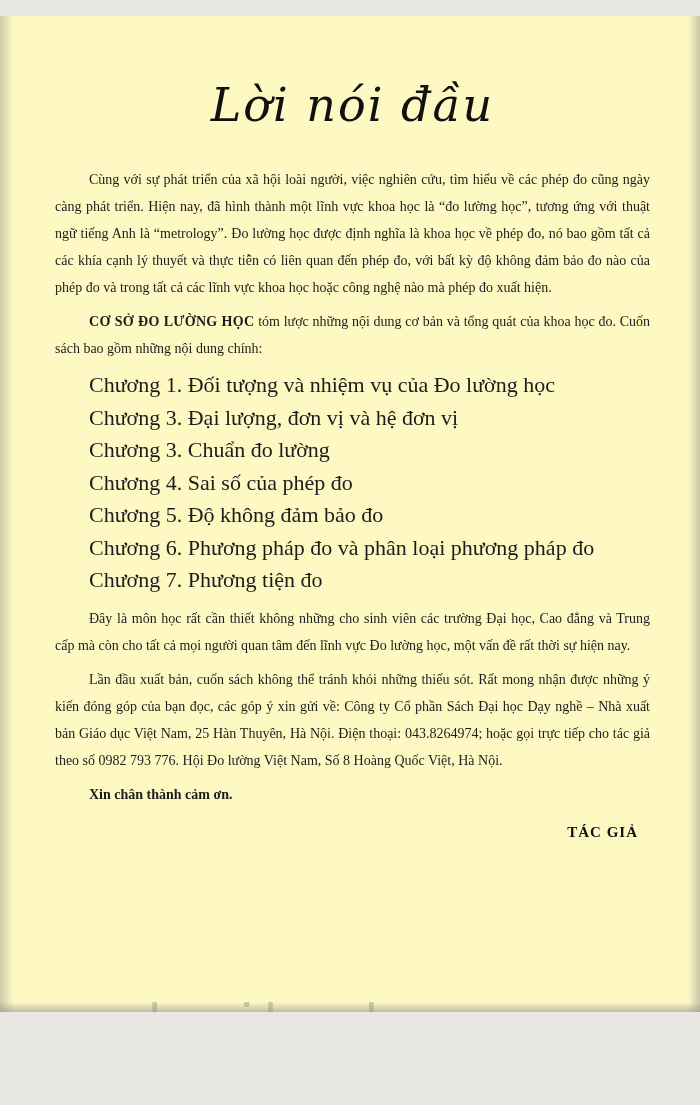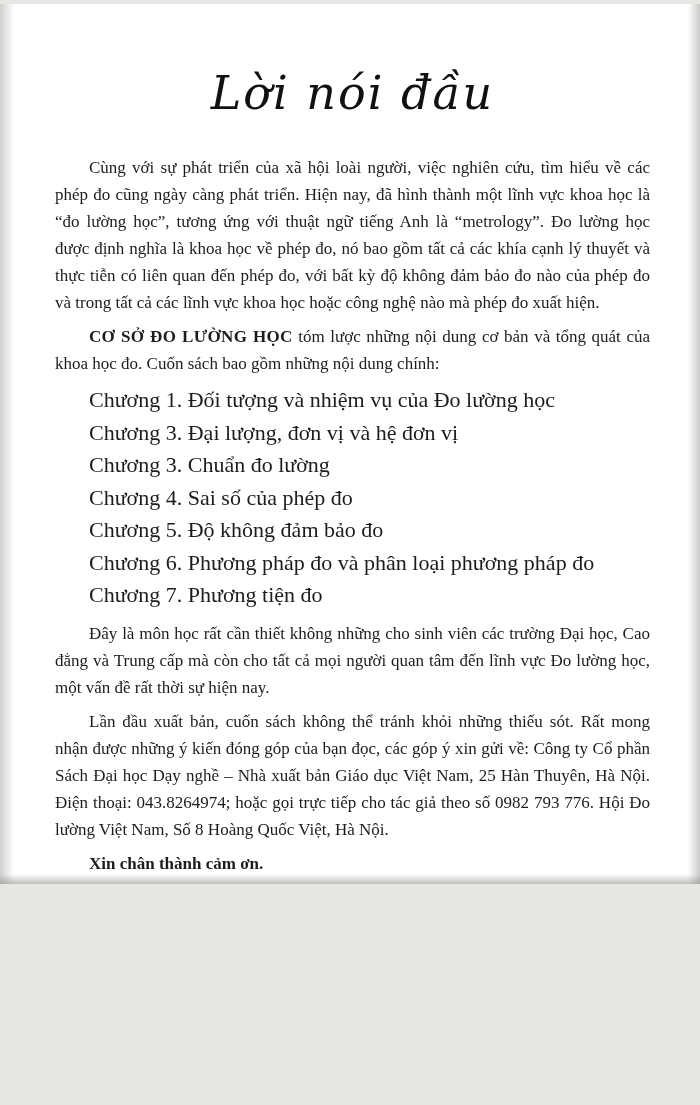--- a/index.html
+++ b/index.html
@@ -4,23 +4,23 @@
 <style>
   html, body {
     margin: 0;
     padding: 0;
     background: #e9e7e4;
     font-family: "Liberation Serif", "DejaVu Serif", serif;
   }
   .page {
     position: relative;
     width: 700px;
-    height: 880px;
-    margin: 4px auto;
-    background: #ffffff;
+    height: 996px;
+    margin: 16px auto;
+    background: #fef9c3;
     overflow: hidden;
     box-sizing: border-box;
     padding: 62px 50px 0 55px;
     color: #1c1c1c;
   }
   
   .edge {
     position: absolute;
     pointer-events: none;
   }
@@ -40,21 +40,21 @@
     font-family: "DejaVu Serif", serif;
     font-style: italic;
     font-weight: 500;
     font-size: 46px;
     text-align: center;
     margin: 0 0 34px 0;
     letter-spacing: 2px;
     color: #111;
   }
   .para {
-    font-size: 17px;
+    font-size: 14px;
     line-height: 27px;
     text-align: justify;
     text-indent: 34px;
     margin: 0 0 7px 0;
   }
   .para strong {
     font-weight: bold;
     letter-spacing: 0.3px;
   }
   .chapters {
@@ -64,22 +64,23 @@
   }
   .chapters li {
     font-size: 22px;
     line-height: 32.5px;
   }
   .closing {
     margin-top: 4px;
     font-weight: bold;
   }
   .author {
-    font-size: 24px;
+    font-size: 15px;
     font-weight: bold;
+    text-align: right;
     letter-spacing: 1px;
     margin: 16px 12px 0 0;
     color: #111;
   }
   .watermark {
     position: absolute;
     left: 0;
     top: 975px;
     width: 560px;
     text-align: center;

